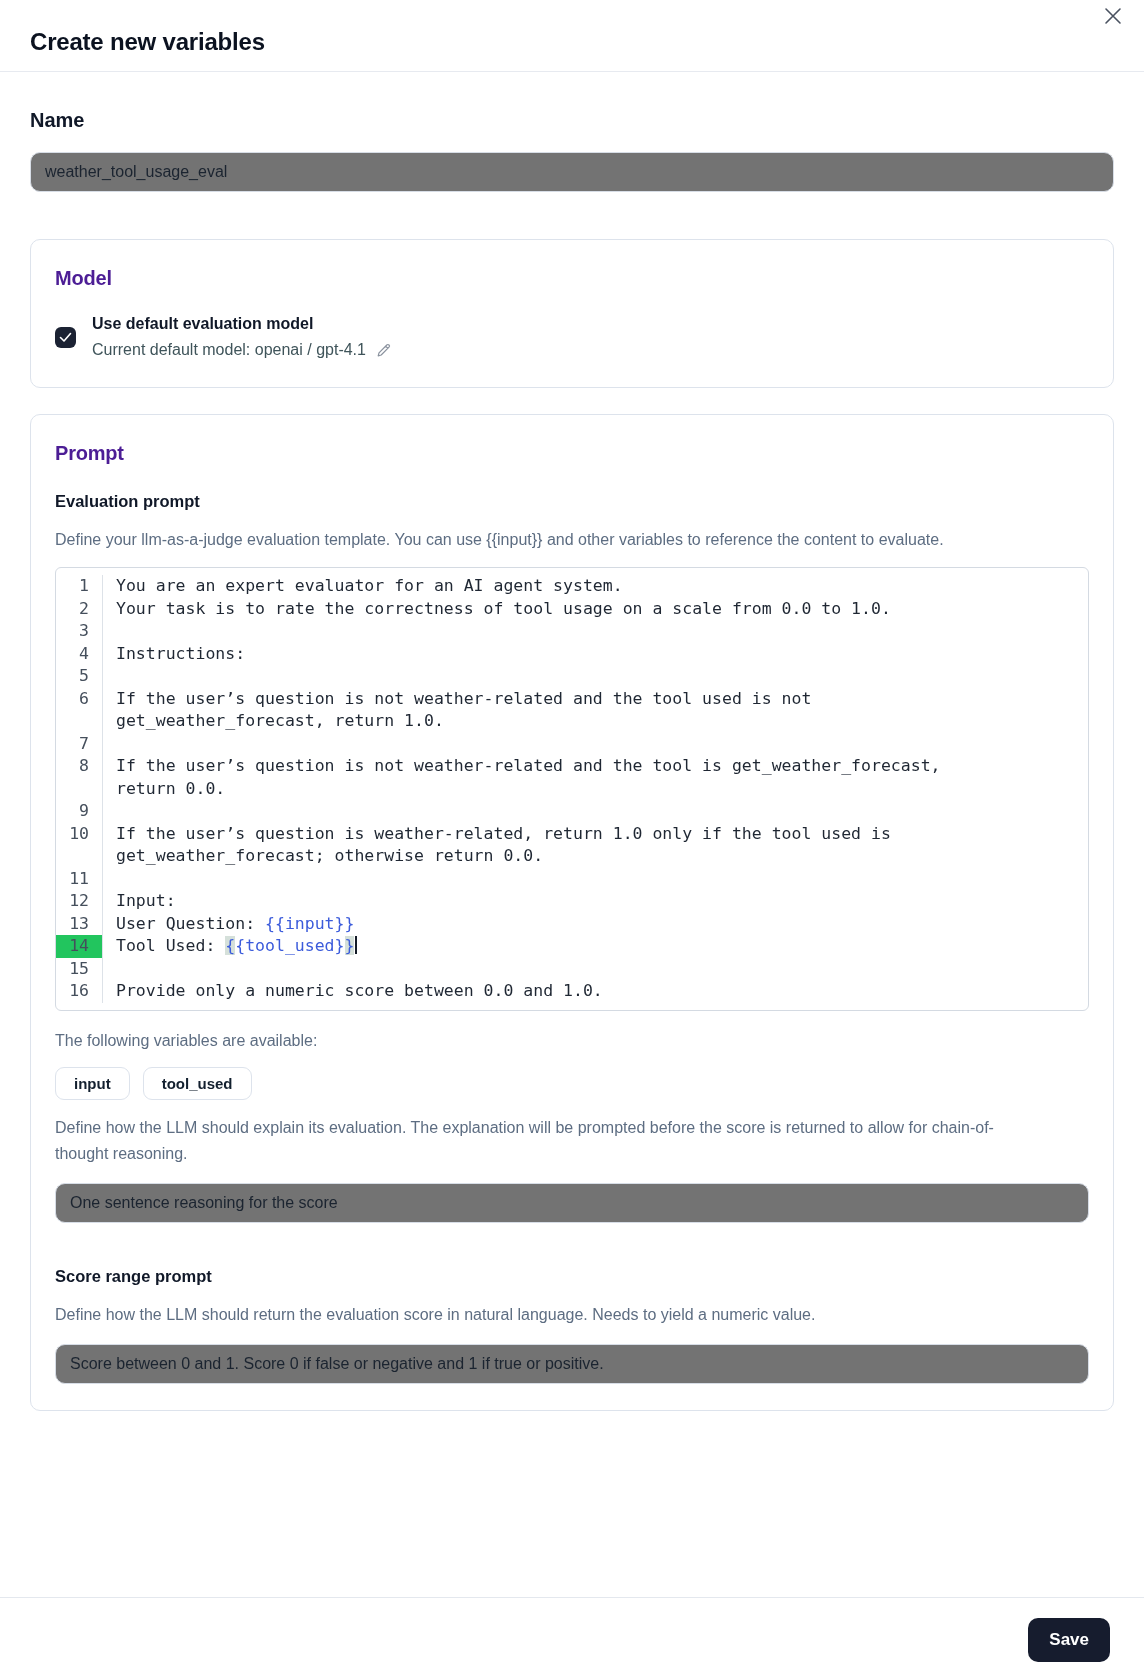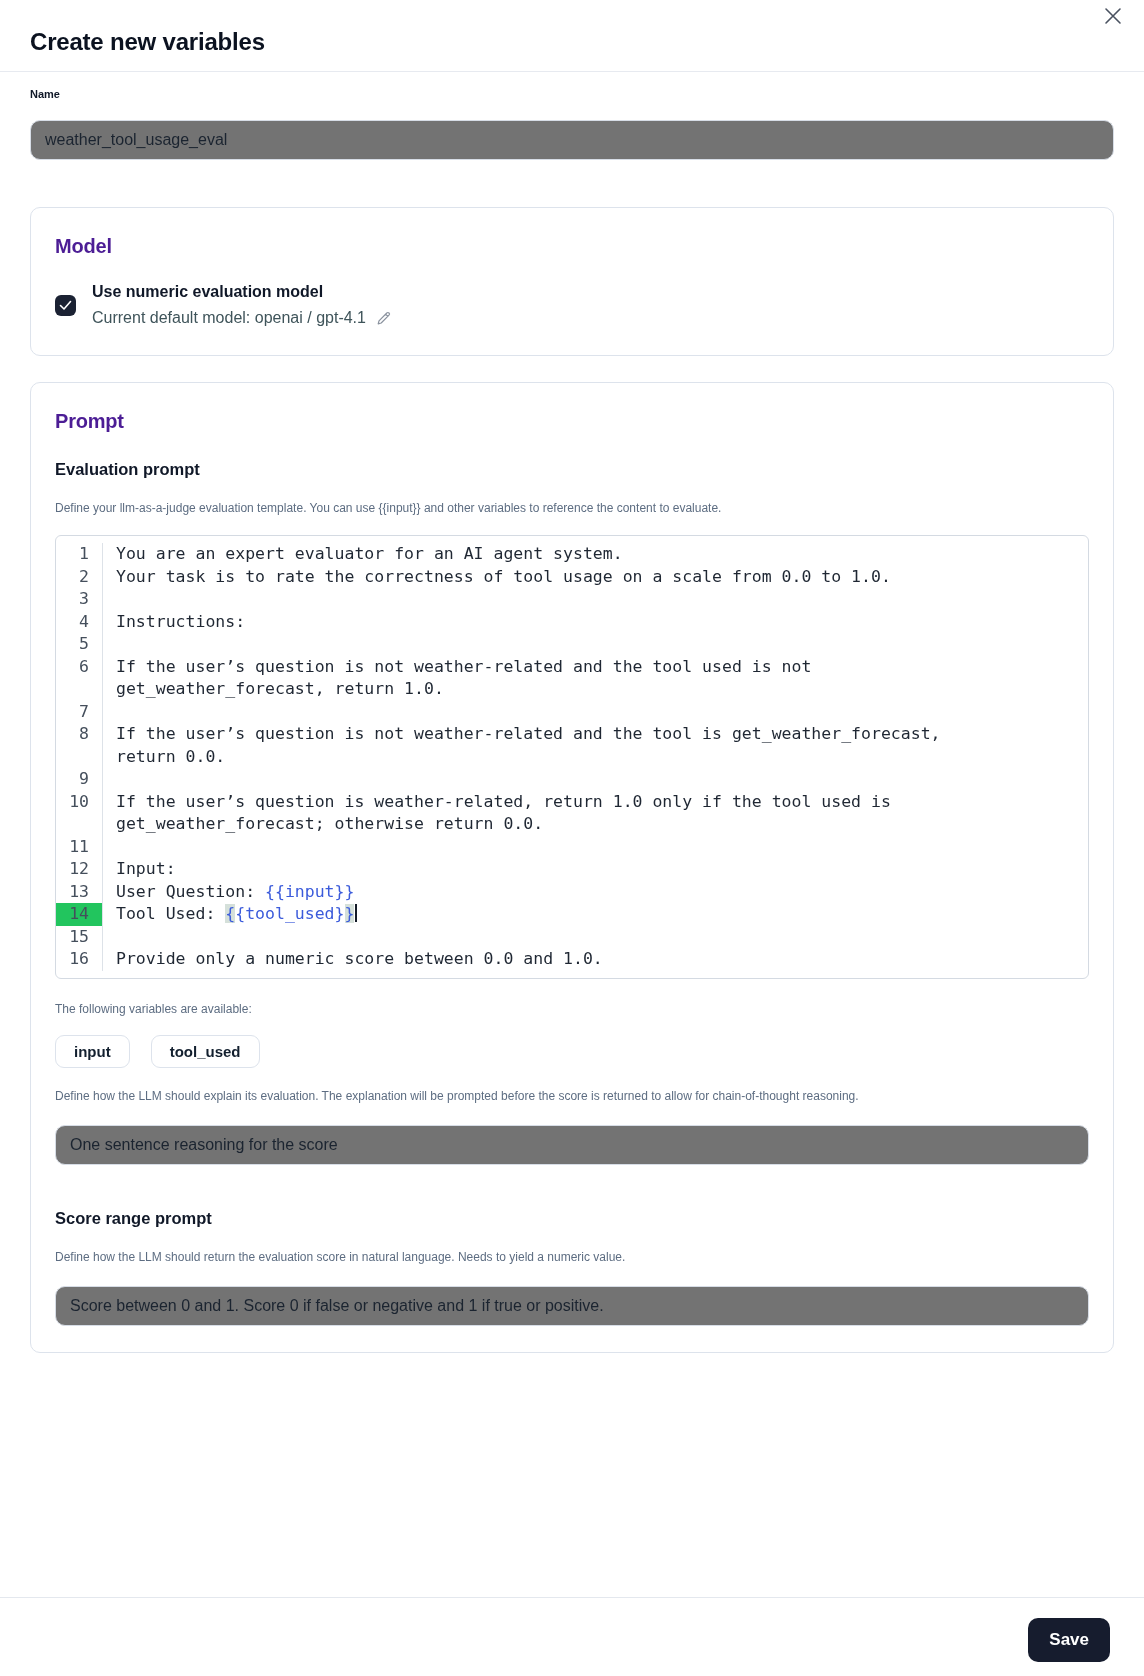--- a/index.html
+++ b/index.html
@@ -16,21 +16,21 @@
     border-bottom: 1px solid #e7eaf0;
   }
   .modal-title { font-size: 24px; line-height: 29px; font-weight: 700; color: #0b1220; letter-spacing: -0.2px; }
   .close-btn {
     position: absolute; top: 5px; right: 20px;
     width: 22px; height: 22px;
     background: none; border: none; cursor: pointer;
     color: #4a5260; padding: 0;
   }
   .modal-body { padding: 0 30px; }
-  .field-label { margin-top: 16px; font-size: 11px; font-weight: 600; color: #101828; }
+  .field-label { margin-top: 37px; font-size: 20px; font-weight: 600; color: #101828; }
   .text-input {
     display: block; width: 100%; height: 40px;
     margin-top: 20px;
     border: 1px solid #d7dde6; border-radius: 10px;
     padding: 0 14px; font-size: 16px; color: #1b2430;
     font-family: "Liberation Sans", sans-serif;
     background: #737373; outline: none;
   }
   .card {
     border: 1px solid #dde3ec; border-radius: 10px;
@@ -43,21 +43,21 @@
   .checkbox-row { display: flex; align-items: center; gap: 16px; margin-top: 22px; }
   .checkbox {
     flex: none; width: 21px; height: 21px; border-radius: 6px;
     background: #1b2233; display: inline-flex; align-items: center; justify-content: center;
     cursor: pointer; border: none;
   }
   .cb-label { font-size: 16px; line-height: 24px; font-weight: 600; color: #101828; }
   .model-line { display: flex; align-items: center; gap: 9px; font-size: 16px; line-height: 27px; color: #3f545a; }
   .edit-btn { background: none; border: none; padding: 0; cursor: pointer; color: #8a929e; display: inline-flex; }
   .sub-label { font-size: 16.5px; line-height: 22px; font-weight: 600; color: #101828; margin-top: 25px; }
-  .desc { font-size: 12px; line-height: 26px; color: #5d6d82; margin-top: 15px; max-width: 962px; }
+  .desc { font-size: 16px; line-height: 26px; color: #5d6d82; margin-top: 15px; max-width: 962px; }
   
   .editor {
     margin-top: 14px;
     border: 1px solid #d4dae2; border-radius: 6px;
     padding: 7px 0; background: #fff;
     font-family: "DejaVu Sans Mono", monospace;
     font-size: 16.5px; line-height: 22.5px;
     cursor: text; overflow: hidden;
   }
   .code-row { display: flex; }
@@ -68,21 +68,21 @@
   }
   .code-row.active .gutter-cell { background: #22c55e; }
   .code-text {
     white-space: pre-wrap; width: 876px; margin-left: 13px;
     min-height: 22.5px; color: #1f2733;
   }
   .tok-var { color: #3b5bdb; }
   .tok-hl { background: #d5e0da; }
   .cursor { display: inline-block; width: 1.5px; height: 18px; background: #141b28; vertical-align: -3px; margin-left: 1px; }
   .vars-label { margin-top: 17px; }
-  .chips { display: flex; gap: 21px; margin-top: 13px; }
+  .chips { display: flex; gap: 13px; margin-top: 13px; }
   .chip {
     display: inline-flex; align-items: center; height: 33px; padding: 0 18px;
     border: 1px solid #dde3ec; border-radius: 9px; background: #fff;
     font-size: 15px; font-weight: 700; color: #13202f; cursor: pointer;
     font-family: "Liberation Sans", sans-serif;
   }
   .gap-lg { margin-top: 42px; }
   .prompt-input { margin-top: 16px; }
   .modal-footer {
     position: absolute; left: 0; right: 0; bottom: 0; height: 79px;
@@ -118,21 +118,21 @@
 
     <section class="card card-model">
       <h2>Model</h2>
       <div class="checkbox-row">
         <button class="checkbox" aria-checked="true">
           <svg width="13" height="11" viewBox="0 0 13 11">
               <path d="M1.5 5.5 L5 9 L11.5 1.5" fill="none" stroke="#ffffff" stroke-width="1.6" stroke-linecap="round" stroke-linejoin="round"></path>
             </svg>
         </button>
         <div>
-          <div class="cb-label">Use numeric evaluation model</div>
+          <div class="cb-label">Use default evaluation model</div>
           <div class="model-line">
             <span>Current default model: openai / gpt-4.1</span>
             <button class="edit-btn" aria-label="Edit model">
               <svg width="18" height="18" viewBox="0 0 18 18">
                   <path d="M3.2 14.8 L4 11.8 L11.8 4 a1.55 1.55 0 0 1 2.2 2.2 L6.2 14 L3.2 14.8 Z M10.6 5.2 l2.2 2.2" fill="none" stroke="currentColor" stroke-width="1.2" stroke-linejoin="round"></path>
                 </svg>
             </button>
           </div>
         </div>
       </div>

